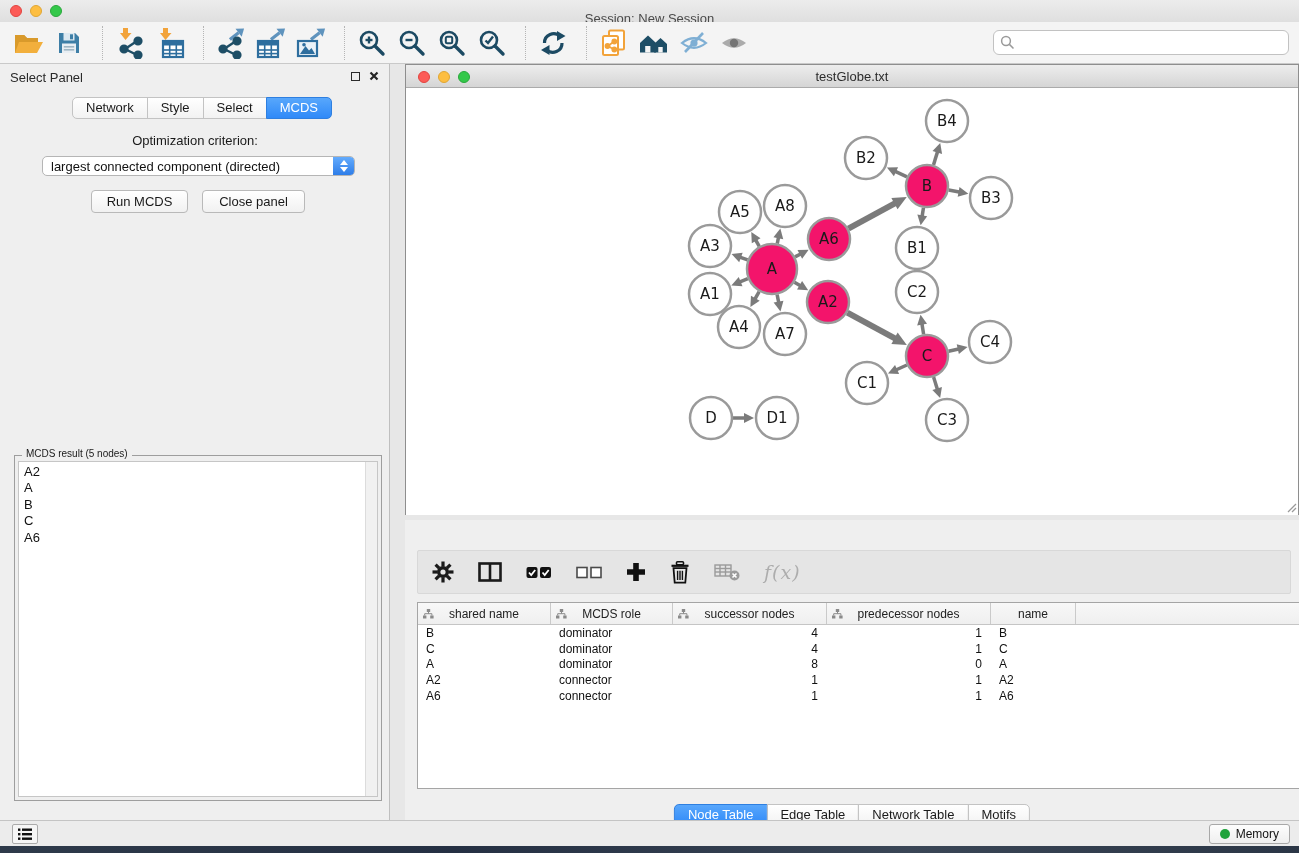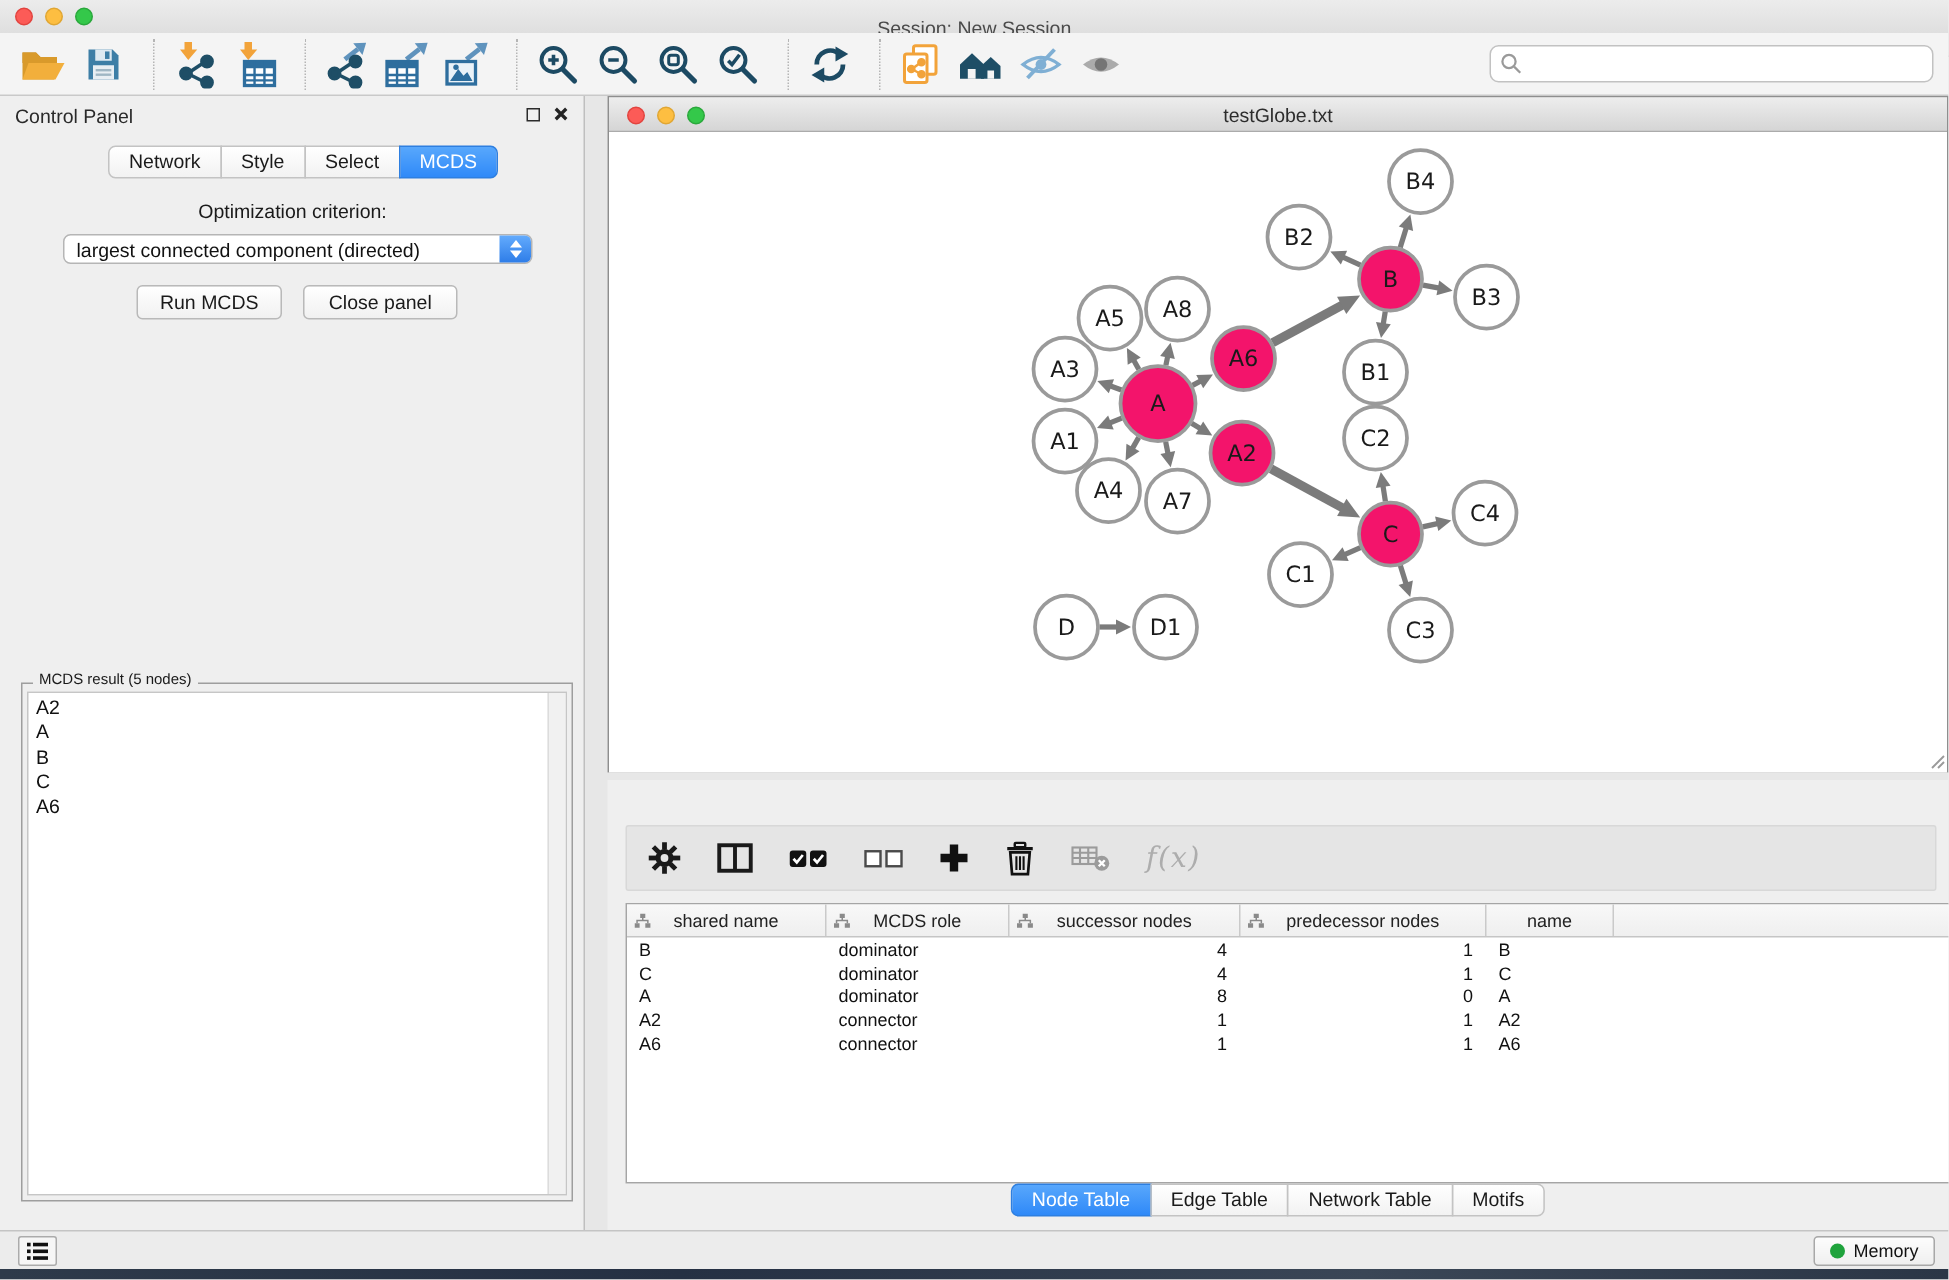--- a/index.html
+++ b/index.html
@@ -108,21 +108,21 @@
   .th { position:relative; display:flex; align-items:center; justify-content:center;
     border-right:1px solid #CACACA; font-size:12px; color:#222; }
   .th .tree { position:absolute; left:5px; top:6px; }
   .th-fill { flex:1; }
   .tbl-body { }
   .tr { display:flex; height:15.8px; align-items:center; }
   .td { font-size:12px; color:#111; overflow:hidden; white-space:nowrap; }
   .td-left { text-align:left; padding-left:8px; }
   .td-right { text-align:right; padding-right:9px; }
 
-  .table-tabs { left:50%; transform:translateX(-50%); top:269px;justify-content:space-between; }
+  .table-tabs { left:50%; transform:translateX(-50%); top:284px;justify-content:space-between; }
 
   
   .statusbar { position:absolute; left:0; top:820px; width:1299px; height:26px;
     background:#ECECEC; border-top:1px solid #C4C4C4; }
   .list-btn { position:absolute; left:12px; top:3px; width:26px; height:20px;
     background:#F6F6F6; border:1px solid #ABABAB; border-radius:2px;
     display:flex; align-items:center; justify-content:center; }
   .memory-btn { position:absolute; right:9px; top:3px; height:20px; padding:0 10px;
     background:linear-gradient(#FDFDFD,#EFEFEF); border:1px solid #A8A8A8; border-radius:3px;
     display:flex; align-items:center; gap:6px; font-size:12px; color:#111; }
@@ -322,21 +322,21 @@
       <line x1="9.4" y1="9.4" x2="13.5" y2="13.5" stroke="#9a9a9a" stroke-width="1.5"></line>
     </svg>
     <input type="text" placeholder="" style="">
   </div>
 </div>
 
 <div class="desktop"></div>
 
 <div class="control-panel">
   <div class="panel-head">
-    <span class="ptitle">Control Panel</span>
+    <span class="ptitle">Select Panel</span>
     <span class="panel-btns">
       <span class="float-box"></span>
       <svg width="10" height="10" viewBox="0 0 10 10">
         <path d="M1.5 1.5 L8.5 8.5 M8.5 1.5 L1.5 8.5" stroke="#242424" stroke-width="2.2"></path>
       </svg>
     </span>
   </div>
   <div class="seg ctrl-tabs">
       <div class="segbtn">Network</div>
       <div class="segbtn">Style</div>

